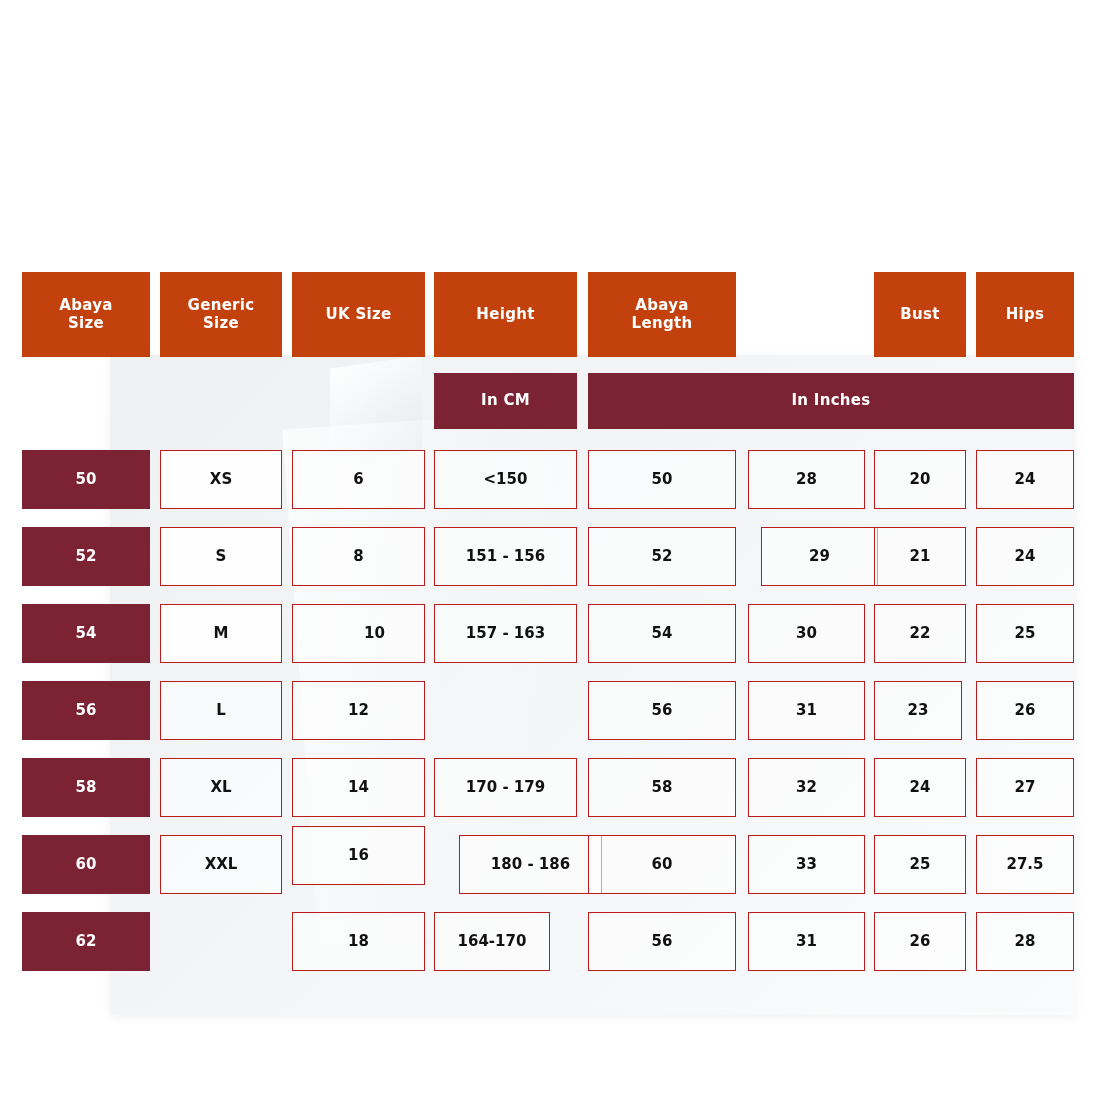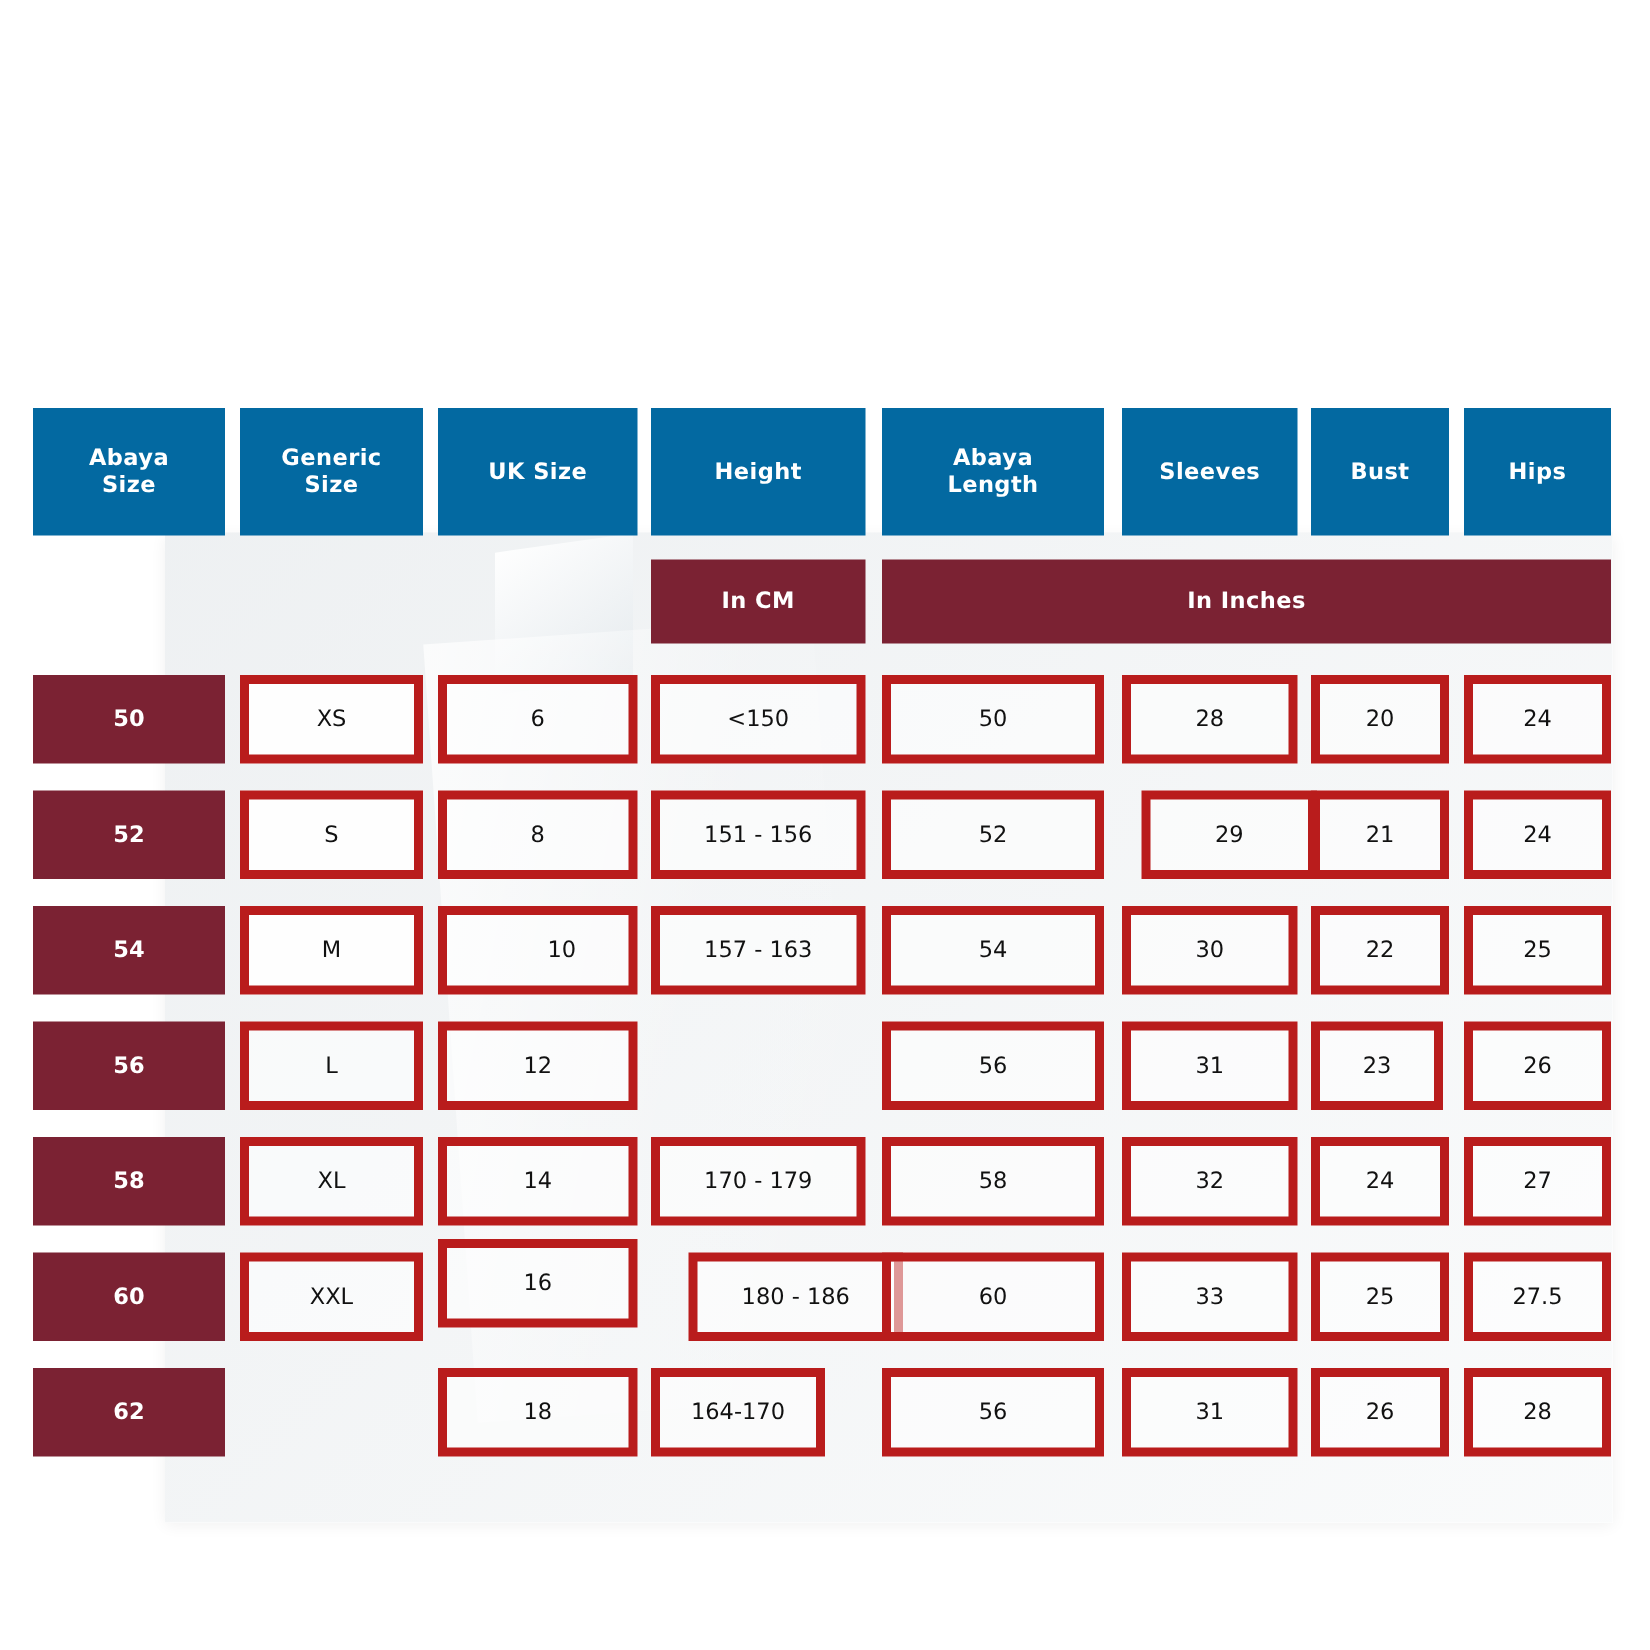--- a/index.html
+++ b/index.html
@@ -66,21 +66,21 @@
     box-sizing: border-box;
     display: flex;
     align-items: center;
     justify-content: center;
     text-align: center;
     line-height: 1.15;
   }
 
   
   .hdr {
-    background: #0369a1;
+    background: #c2410c;
     color: #ffffff;
     font-weight: 700;
     font-size: 15px;
     letter-spacing: 0.3px;
   }
 
   
   .unit {
     background: #7b2233;
     color: #ffffff;
@@ -93,44 +93,43 @@
   .sizechip {
     background: #7b2233;
     color: #ffffff;
     font-weight: 700;
     font-size: 15px;
   }
 
   
   .data {
     background: rgba(255,255,255,0.55);
-    border: 6px solid #b91c1c;
+    border: 1px solid #b91c1c;
     color: #111111;
-    font-weight: 400;
+    font-weight: 700;
     font-size: 15px;
     text-align: center;
   }
   .data.bright {
     background: rgba(255,255,255,0.9);
   }
 </style>
 </head>
 <body>
 
 <div id="chart-root">
   <div class="sheet"></div>
   <div class="sheet-fold"></div>
   <div class="gloss"></div>
   <div class="grid" id="grid">
       <div class="cell hdr" style="left: 22px; top: 272px; width: 128px; height: 85px;">Abaya<br>Size</div>
       <div class="cell hdr" style="left: 160px; top: 272px; width: 122px; height: 85px;">Generic<br>Size</div>
       <div class="cell hdr" style="left: 292px; top: 272px; width: 133px; height: 85px;">UK Size</div>
       <div class="cell hdr" style="left: 434px; top: 272px; width: 143px; height: 85px;">Height</div>
       <div class="cell hdr" style="left: 588px; top: 272px; width: 148px; height: 85px;">Abaya<br>Length</div>
-      <div class="cell hdr" style="left: 748px; top: 272px; width: 117px; height: 85px;">Sleeves</div>
       <div class="cell hdr" style="left: 874px; top: 272px; width: 92px; height: 85px;">Bust</div>
       <div class="cell hdr" style="left: 976px; top: 272px; width: 98px; height: 85px;">Hips</div>
       <div class="cell unit" style="left: 434px; top: 373px; width: 143px; height: 56px;">In CM</div>
       <div class="cell unit" style="left: 588px; top: 373px; width: 486px; height: 56px;">In Inches</div>
       <div class="cell sizechip" style="left: 22px; top: 450px; width: 128px; height: 59px;">50</div>
       <div class="cell data bright" style="left: 160px; top: 450px; width: 122px; height: 59px;">XS</div>
       <div class="cell data" style="left: 292px; top: 450px; width: 133px; height: 59px;">6</div>
       <div class="cell data" style="left: 434px; top: 450px; width: 143px; height: 59px;">&lt;150</div>
       <div class="cell data" style="left: 588px; top: 450px; width: 148px; height: 59px;">50</div>
       <div class="cell data" style="left: 748px; top: 450px; width: 117px; height: 59px;">28</div>

